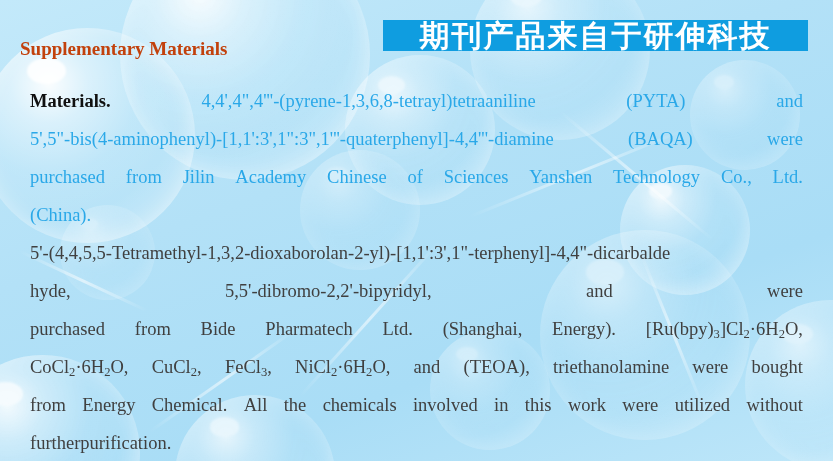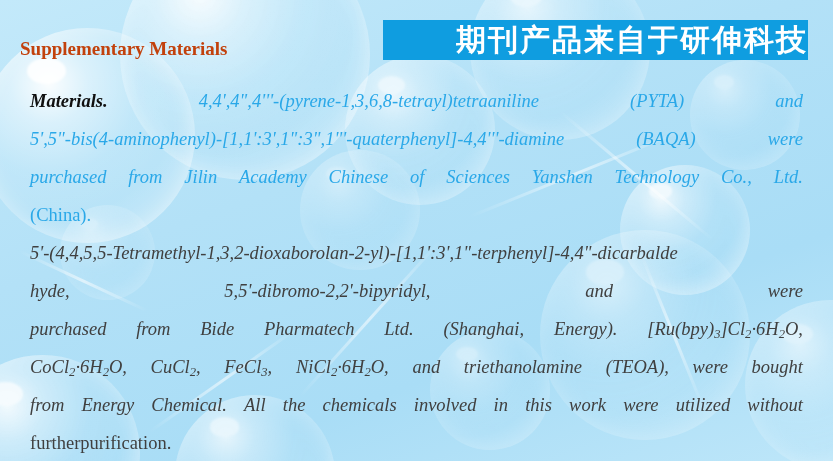--- a/index.html
+++ b/index.html
@@ -85,25 +85,25 @@
   .s3 { left: 300px; top: 395px; width: 210px; transform: rotate(-48deg); }
   .s4 { left: 150px; top: 430px; width: 180px; transform: rotate(-35deg); }
   .s5 { left: 640px; top: 250px; width: 170px; transform: rotate(68deg); }
   .s6 { left: 20px;  top: 250px; width: 140px; transform: rotate(25deg); }
 
   .banner {
     position: absolute;
     left: 383px;
     top: 20px;
     width: 425px;
-    height: 40px;
+    height: 31px;
     background: #0f9de0;
     display: flex;
     align-items: center;
-    justify-content: flex-end;
+    justify-content: center;
     z-index: 8;
   }
   .banner-text {
     color: #ffffff;
     font-family: "DejaVu Sans", "Liberation Sans", sans-serif;
     font-size: 30px;
     font-weight: 700;
     letter-spacing: 2px;
     line-height: 1;
     white-space: nowrap;
@@ -130,21 +130,20 @@
   .para-line {
     display: flex;
     font-size: 18.5px;
     line-height: 38px;
     height: 38px;
     white-space: nowrap;
     align-items: baseline;
   }
   .para-line.justify {
     justify-content: space-between;
-    font-style: italic;
   }
   .para-line.left {
     justify-content: flex-start;
   }
   .blue  { color: #2aa8e8; }
   .black { color: #404040; }
 
   .lead-label {
     font-weight: bold;
     color: #101010;
@@ -238,22 +237,22 @@
         <span class="seg black">(Shanghai,</span>
         <span class="seg black">Energy).</span>
         <span class="seg black">[Ru(bpy)<sub>3</sub>]Cl<sub>2</sub>·6H<sub>2</sub>O,</span>
       </div>
       <div class="para-line justify">
         <span class="seg black">CoCl<sub>2</sub>·6H<sub>2</sub>O,</span>
         <span class="seg black">CuCl<sub>2</sub>,</span>
         <span class="seg black">FeCl<sub>3</sub>,</span>
         <span class="seg black">NiCl<sub>2</sub>·6H<sub>2</sub>O,</span>
         <span class="seg black">and</span>
+        <span class="seg black">(TEOA),</span>
         <span class="seg black">triethanolamine</span>
-        <span class="seg black">(TEOA),</span>
         <span class="seg black">were</span>
         <span class="seg black">bought</span>
       </div>
       <div class="para-line justify">
         <span class="seg black">from</span>
         <span class="seg black">Energy</span>
         <span class="seg black">Chemical.</span>
         <span class="seg black">All</span>
         <span class="seg black">the</span>
         <span class="seg black">chemicals</span>

